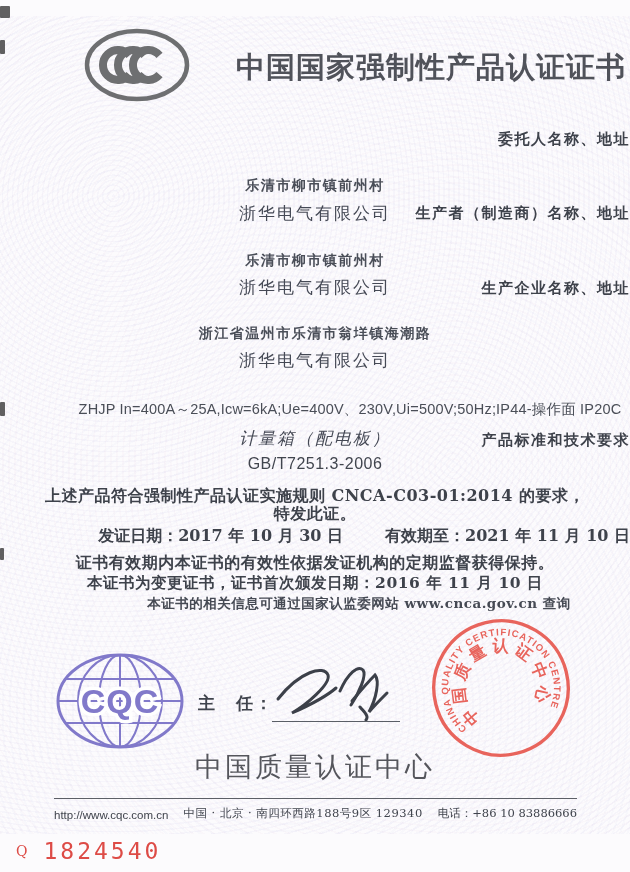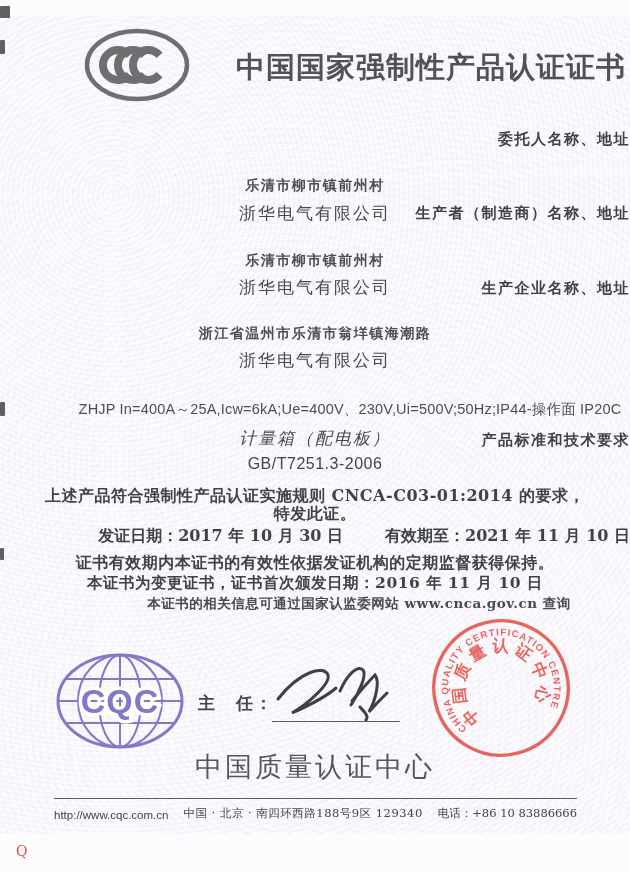--- a/index.html
+++ b/index.html
@@ -145,14 +145,15 @@
 
   <div class="footline"></div>
   <div class="footrow">
     <span class="w">http://www.cqc.com.cn</span>
     <span class="a">中国 · 北京 · 南四环西路188号9区  129340</span>
     <span class="p">电话：+86 10 83886666</span>
   </div>
 
   <div class="serial" style="color:#dd4b46;">
     <span class="q">Q</span>
+    <span class="n">1824540</span>
   </div>
 </div>
 
 </body></html>

